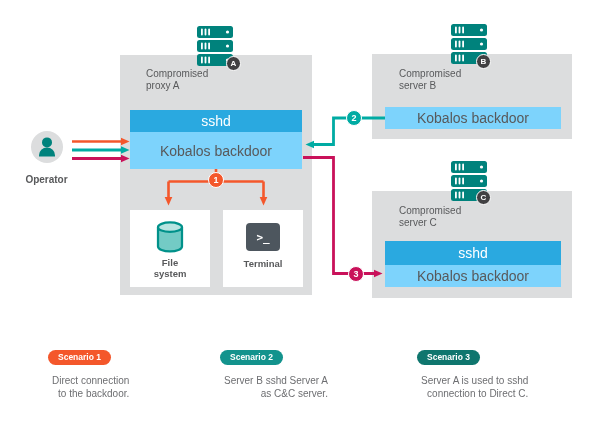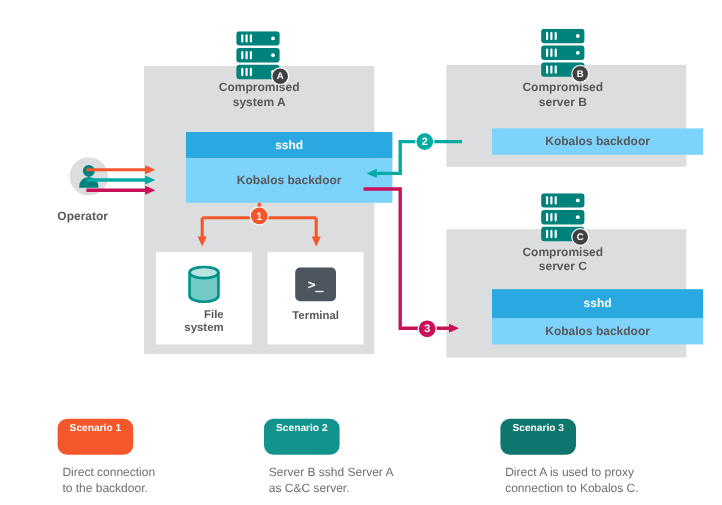--- a/index.html
+++ b/index.html
@@ -18,74 +18,74 @@
   .s-t{stroke:#00aba3;stroke-width:2.8;fill:none;}
   .s-c{stroke:#c9115a;stroke-width:2.8;fill:none;}
 
   
   .rack{position:absolute;z-index:3;}
   .rack-a{left:196px;top:26px;}
   .rack-b{left:450px;top:24px;}
   .rack-c{left:450px;top:161px;}
 
   
-  .server-title{position:absolute;z-index:3;width:140px;text-align:center;
-                font-size:10px;font-weight:bold;color:#58595b;line-height:12px;}
+  .server-title{position:absolute;z-index:3;width:140px;text-align:left;
+                font-size:10px;font-weight:normal;color:#58595b;line-height:12px;}
   .title-a{left:146px;top:68px;}
   .title-b{left:399px;top:68px;}
   .title-c{left:399px;top:205px;}
 
   
   .bar{position:absolute;z-index:2;display:flex;align-items:center;justify-content:center;
-       font-size:10px;font-weight:bold;margin-left:25px;}
+       font-size:14px;font-weight:normal;}
   .bar-sshd{background:#2aa9e0;color:#fff;}
   .bar-backdoor{background:#7dd3fc;color:#58595b;}
   .sshd-a{left:130px;top:110px;width:172px;height:22px;}
   .backdoor-a{left:130px;top:132px;width:172px;height:37px;}
   .backdoor-b{left:385px;top:107px;width:176px;height:22px;}
   .sshd-c{left:385px;top:241px;width:176px;height:24px;}
   .backdoor-c{left:385px;top:265px;width:176px;height:22px;}
 
   
   .subbox{position:absolute;z-index:2;background:#fff;box-sizing:border-box;
           display:flex;flex-direction:column;align-items:center;}
   .file-box{left:130px;top:210px;width:80px;height:77px;padding-top:11px;}
   .term-box{left:223px;top:210px;width:80px;height:77px;padding-top:13px;}
-  .subbox-label{font-size:9.5px;font-weight:bold;color:#58595b;text-align:right;
+  .subbox-label{font-size:9.5px;font-weight:bold;color:#58595b;text-align:center;
                 line-height:11px;margin-top:4px;}
   .term-box .subbox-label{margin-top:7px;}
   .term-icon{width:34px;height:28px;background:#4d565e;border-radius:4px;
              display:flex;align-items:center;justify-content:center;color:#fff;
              font-family:"DejaVu Sans Mono",monospace;font-size:11px;font-weight:bold;}
 
   
-  .operator-wrap{position:absolute;left:3px;top:131px;width:87px;text-align:right;z-index:2;}
+  .operator-wrap{position:absolute;left:3px;top:131px;width:87px;text-align:center;z-index:2;}
   .operator-label{margin-top:7px;font-size:10px;font-weight:bold;color:#58595b;}
 
   
   .letter-badge{position:absolute;z-index:6;width:15px;height:15px;box-sizing:border-box;
                 border:1.5px solid #fff;border-radius:50%;background:#414042;color:#fff;
                 font-size:8px;font-weight:bold;display:flex;align-items:center;justify-content:center;}
   .badge-a{left:226px;top:56px;}
   .badge-b{left:476px;top:54px;}
   .badge-c{left:476px;top:190px;}
   .num-badge{position:absolute;z-index:6;width:16px;height:16px;box-sizing:border-box;
              border:1.5px solid #fff;border-radius:50%;color:#fff;font-size:9px;font-weight:bold;
              display:flex;align-items:center;justify-content:center;}
   .badge-1{left:208px;top:172px;background:#f4572b;}
   .badge-2{left:346px;top:110px;background:#00aba3;}
   .badge-3{left:348px;top:266px;background:#c9115a;}
 
   
   .legend-block{position:absolute;top:346px;z-index:2;}
   .legend-1{left:48px;} .legend-2{left:220px;} .legend-3{left:417px;}
-  .pill{display:inline-block;height:30px;line-height:15px;padding:0 10px;border-radius:8px;
+  .pill{display:inline-block;height:15px;line-height:15px;padding:0 10px;border-radius:8px;
         color:#fff;font-size:8.5px;font-weight:bold;}
   .pill-1{background:#f4572b;} .pill-2{background:#13938d;} .pill-3{background:#0f766e;}
-  .legend-text{margin:9px 0 0 4px;font-size:10px;color:#6d6e71;line-height:13px;}
+  .legend-text{margin:9px 0 0 4px;font-size:10px;color:#6d6e71;line-height:13px;text-align:right;}
 </style>
 </head>
 <body>
 
 <div class="canvas">
 
   <svg width="0" height="0" style="position:absolute" aria-hidden="true">
     <defs>
       <symbol id="server-rack" viewBox="0 0 38 41">
         <g>
@@ -155,21 +155,21 @@
       </svg>
     <div class="operator-label">Operator</div>
   </div>
 
   <svg class="rack rack-a" width="38" height="41">
       <use href="#server-rack"></use>
     </svg>
   <div class="letter-badge badge-a">A</div>
   <div class="server-title title-a">
     <div>Compromised</div>
-    <div>system A</div>
+    <div>proxy A</div>
   </div>
   <div class="bar bar-sshd sshd-a">sshd</div>
   <div class="bar bar-backdoor backdoor-a">Kobalos backdoor</div>
 
   <div class="subbox file-box">
     <svg width="30" height="32">
         <use href="#cylinder"></use>
       </svg>
     <div class="subbox-label">
       <div>File</div>
@@ -218,18 +218,18 @@
   <div class="legend-block legend-2">
     <span class="pill pill-2">Scenario 2</span>
     <div class="legend-text">
       <div>Server B sshd Server A</div>
       <div>as C&amp;C server.</div>
     </div>
   </div>
   <div class="legend-block legend-3">
     <span class="pill pill-3">Scenario 3</span>
     <div class="legend-text">
-      <div>Direct A is used to proxy</div>
-      <div>connection to Kobalos C.</div>
+      <div>Server A is used to sshd</div>
+      <div>connection to Direct C.</div>
     </div>
   </div>
 
 </div>
 
 </body></html>

